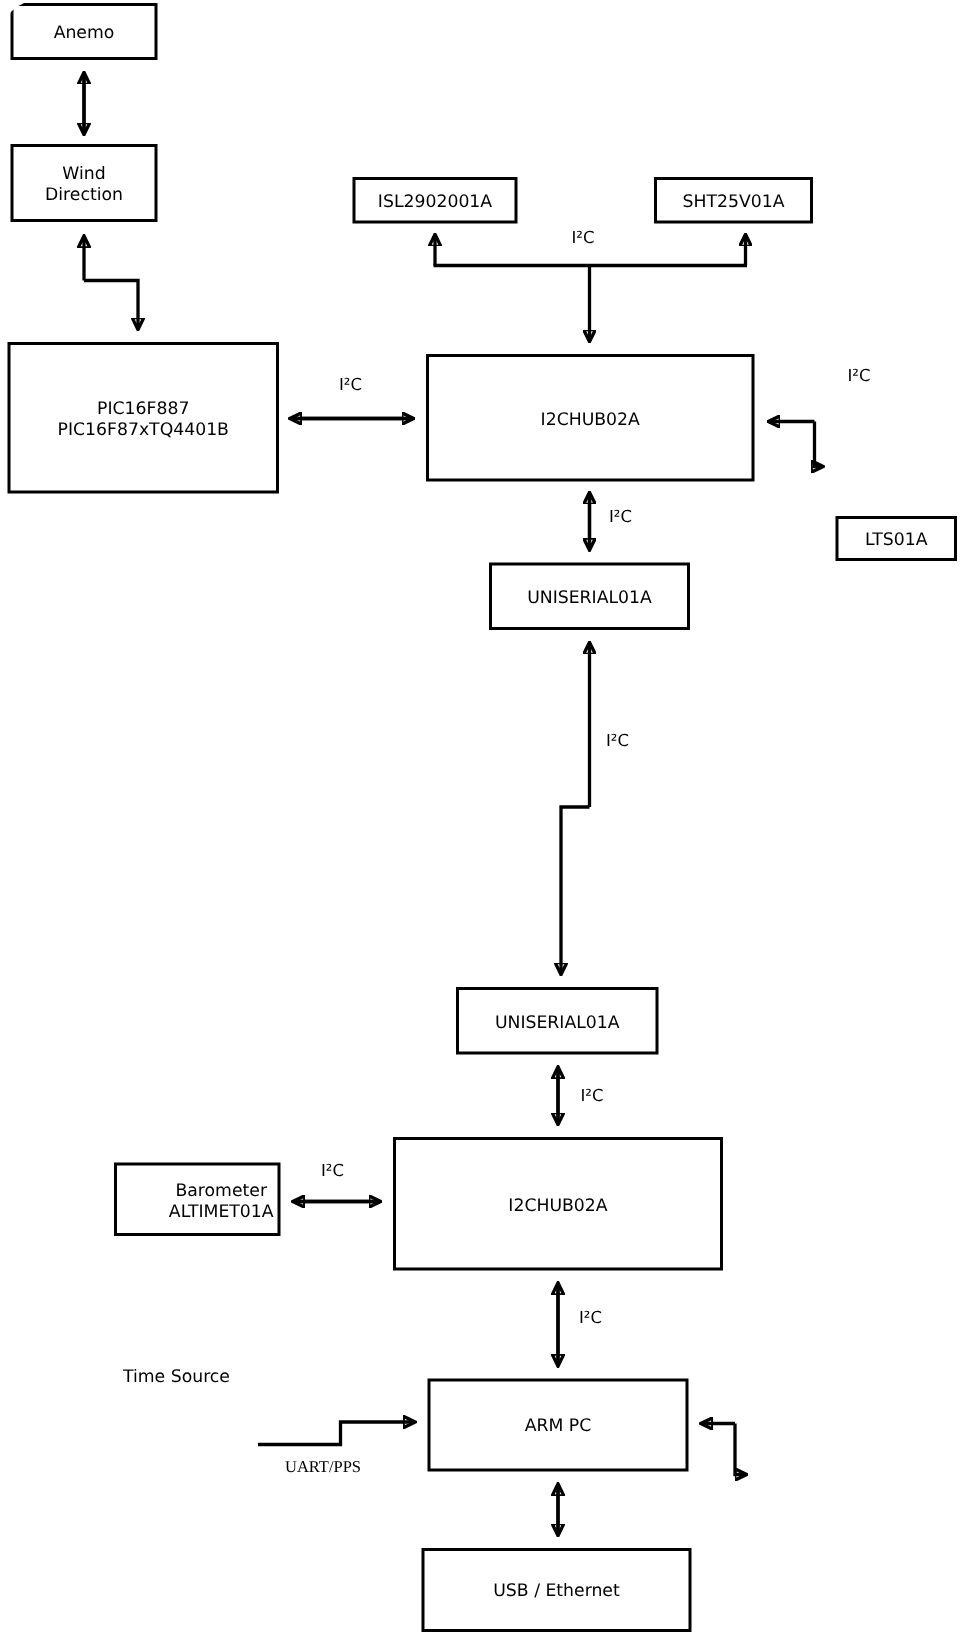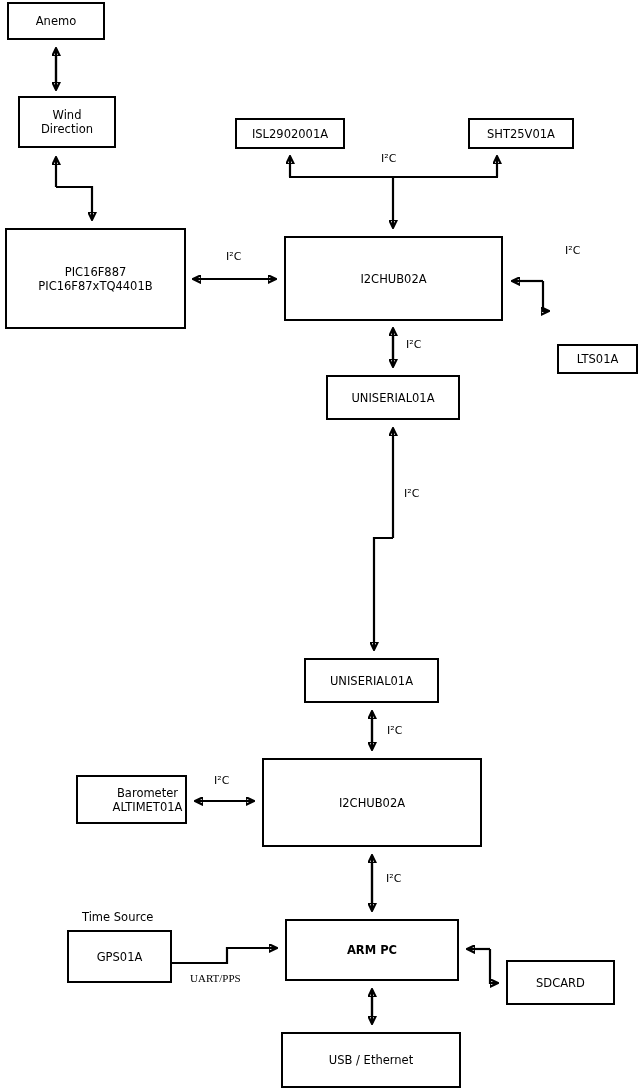--- a/index.html
+++ b/index.html
@@ -1,18 +1,18 @@
 <!DOCTYPE html>
 <html><head>
 <meta charset="utf-8">
 <title>Block Diagram</title>
 <style>
   html,body{margin:0;padding:0;background:#ffffff;}
   body{font-family:"DejaVu Sans","Liberation Sans",sans-serif;}
-  #canvas{position:relative;width:640px;height:1089px;background:#ffffff;overflow:hidden;}
+  #canvas{position:relative;width:640px;height:1089px;background:#ffffff;overflow:hidden;border-radius:26px;}
 
   .node{
     position:absolute;
     box-sizing:border-box;
     border:2px solid #000000;
     background:#ffffff;
     display:flex;
     align-items:center;
     justify-content:center;
     text-align:center;
@@ -100,35 +100,35 @@
     <polyline points="490,949 490,983 497,983" marker-end="url(#ah)"></polyline>
 
     <line x1="372" y1="990" x2="372" y2="1023" marker-end="url(#ah)"></line>
     <line x1="372" y1="1023" x2="372" y2="990" marker-end="url(#ah)"></line>
   </svg>
 
   <div class="node" style="left:7px;top:2px;width:98px;height:38px;">
     <span>Anemo</span>
   </div>
 
-  <div class="node" style="left:18px;top:96px;width:98px;height:52px;">
+  <div class="node" style="left:7px;top:96px;width:98px;height:52px;">
     <span>Wind
 Direction</span>
   </div>
 
   <div class="node" style="left:5px;top:228px;width:181px;height:101px;justify-content:center;">
     <span>PIC16F887
 PIC16F87xTQ4401B</span>
   </div>
 
   <div class="node" style="left:235px;top:118px;width:110px;height:31px;text-align:right;">
     <span>ISL2902001A</span>
   </div>
 
-  <div class="node" style="left:468px;top:118px;width:106px;height:31px;">
+  <div class="node" style="left:436px;top:118px;width:106px;height:31px;">
     <span>SHT25V01A</span>
   </div>
 
   <div class="node" style="left:284px;top:236px;width:219px;height:85px;">
     <span>I2CHUB02A</span>
   </div>
 
   <div class="node" style="left:557px;top:296px;width:81px;height:30px;margin-top:48px;">
     <span>LTS01A</span>
   </div>
@@ -143,31 +143,25 @@
 
   <div class="node" style="left:76px;top:775px;width:111px;height:49px;padding-left:32px;">
     <span>Barometer
 ALTIMET01A</span>
   </div>
 
   <div class="node" style="left:262px;top:758px;width:220px;height:89px;">
     <span>I2CHUB02A</span>
   </div>
 
-  <div class="node" style="left:67px;top:930px;width:105px;height:53px;">
-    <span>GPS01A</span>
-  </div>
 
-  <div class="node" style="left:285px;top:919px;width:174px;height:62px;font-weight:bold;">
+  <div class="node" style="left:285px;top:919px;width:174px;height:62px;">
     <span>ARM PC</span>
   </div>
 
-  <div class="node" style="left:506px;top:960px;width:109px;height:45px;">
-    <span>SDCARD</span>
-  </div>
 
   <div class="node" style="left:281px;top:1032px;width:180px;height:56px;text-align:center;">
     <span>USB / Ethernet</span>
   </div>
 
   <div class="edge-label" style="left:381px;top:152px;">I²C</div>
 
   <div class="edge-label" style="left:226px;top:250px;">I²C</div>
 
   <div class="edge-label" style="left:565px;top:244px;">I²C</div>

